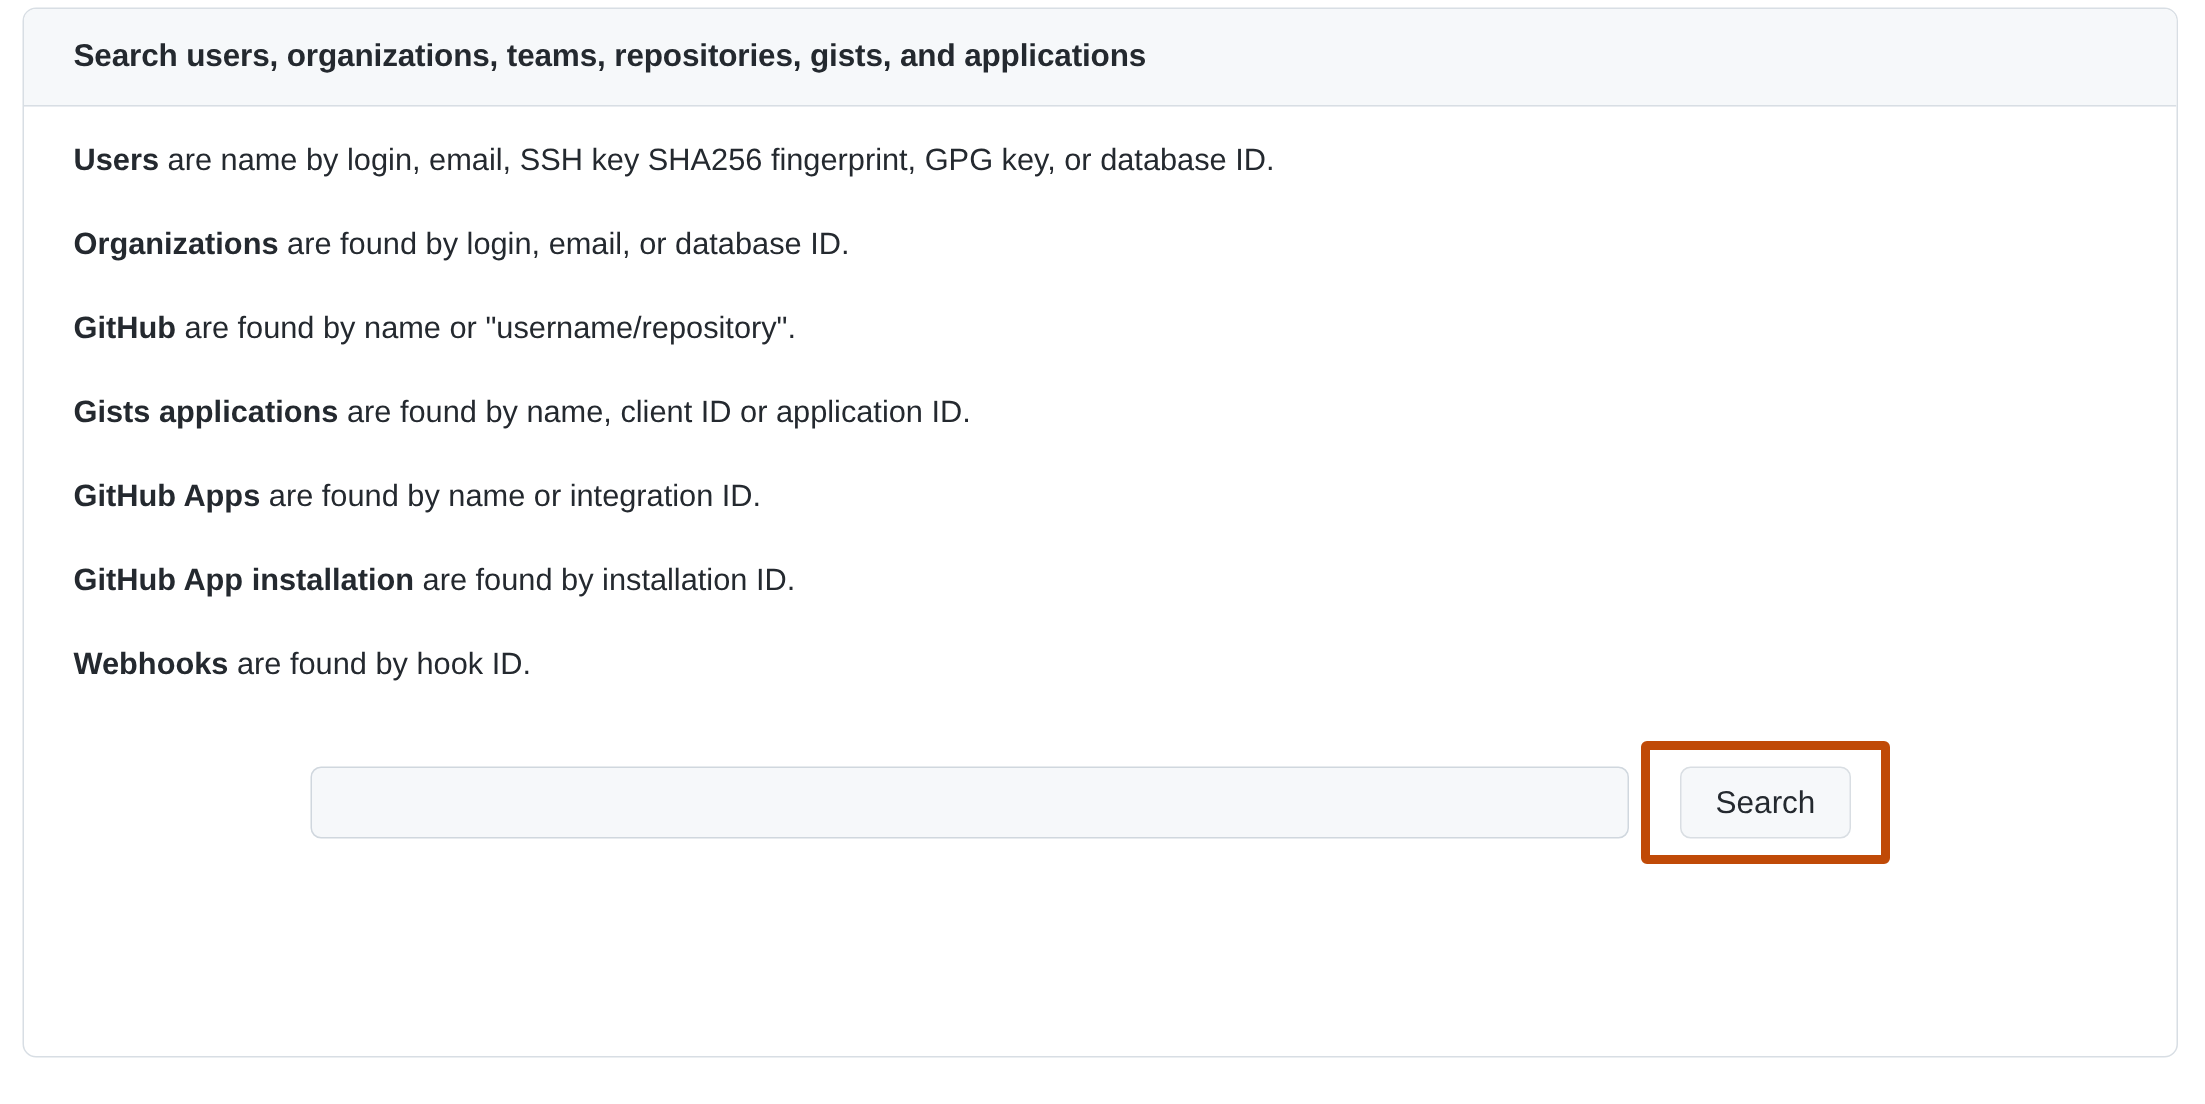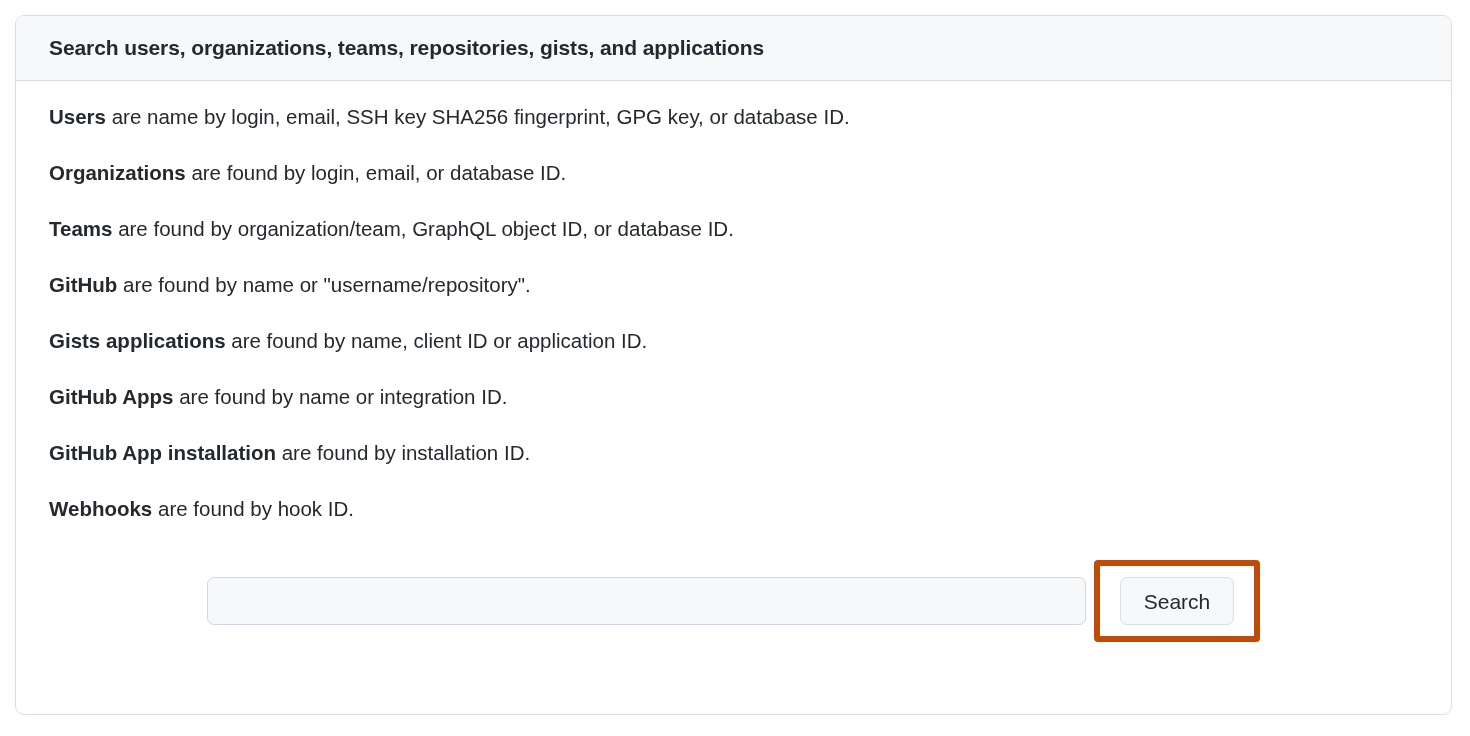--- a/index.html
+++ b/index.html
@@ -19,21 +19,21 @@
     position: relative;
     width: 1470px;
     height: 736px;
     background: #ffffff;
   }
 
   
   .card {
     position: absolute;
     left: 15px;
-    top: 15px;
+    top: 5px;
     width: 1437px;
     height: 700px;
     box-sizing: border-box;
     border: 1px solid #d8dee4;
     border-radius: 9px;
     background: #ffffff;
     overflow: hidden;
   }
 
   .card-header {
@@ -140,23 +140,20 @@
     <div class="card-body">
 
       <p class="desc-line">
         <span class="term">Users</span><span class="rest"> are name by login, email, SSH key SHA256 fingerprint, GPG key, or database ID.</span>
       </p>
 
       <p class="desc-line">
         <span class="term">Organizations</span><span class="rest"> are found by login, email, or database ID.</span>
       </p>
 
-      <p class="desc-line">
-        <span class="term">Teams</span><span class="rest"> are found by organization/team, GraphQL object ID, or database ID.</span>
-      </p>
 
 
       <p class="desc-line">
         <span class="term">GitHub</span><span class="rest"> are found by name or "username/repository".</span>
       </p>
 
       <p class="desc-line">
         <span class="term">Gists applications</span><span class="rest"> are found by name, client ID or application ID.</span>
       </p>
 

